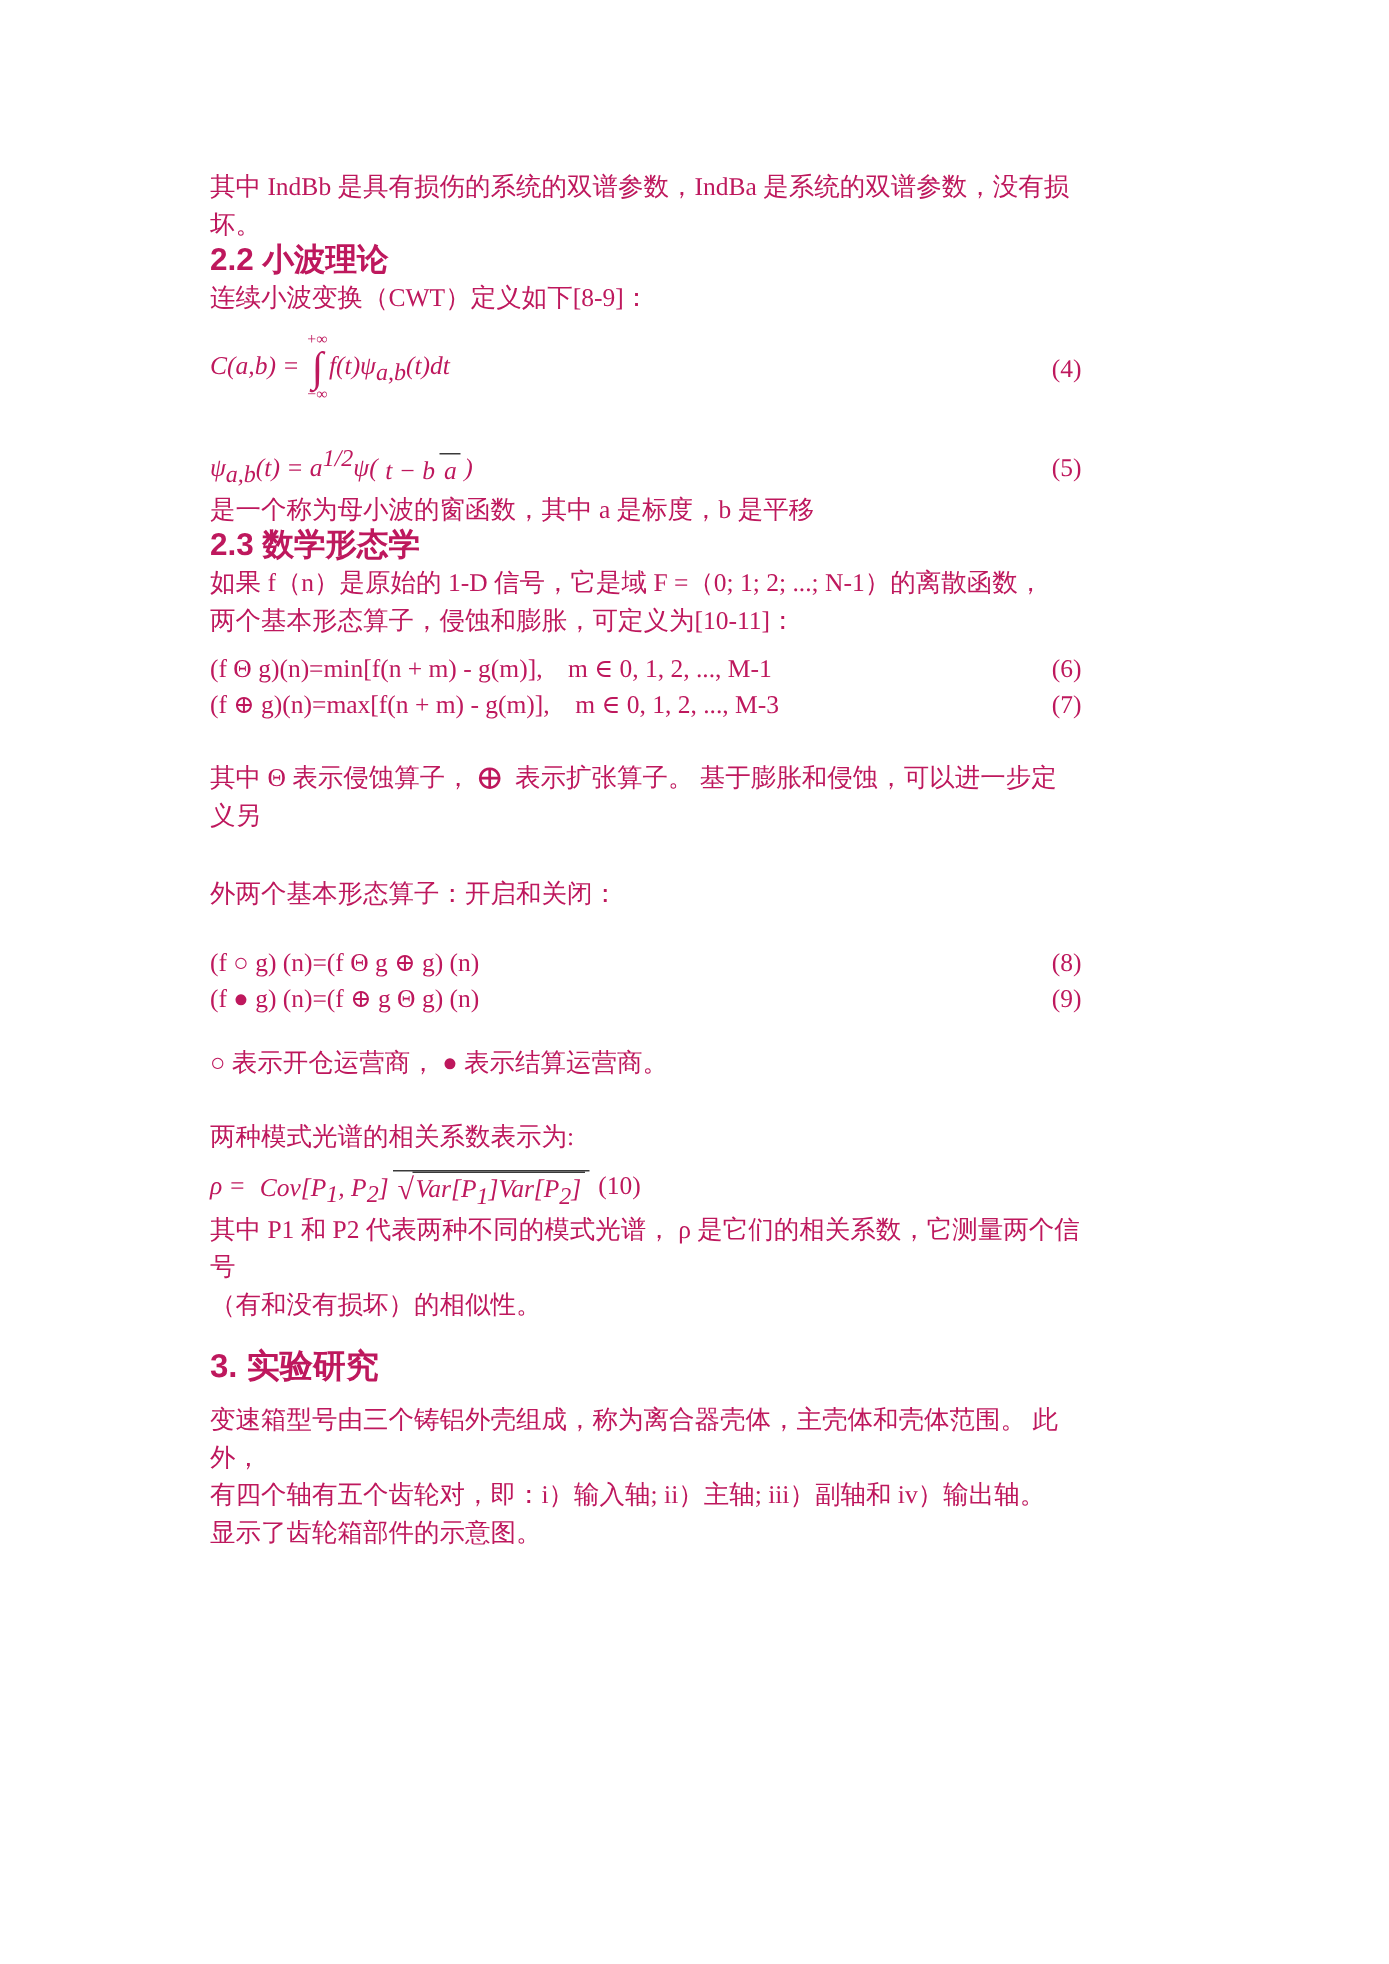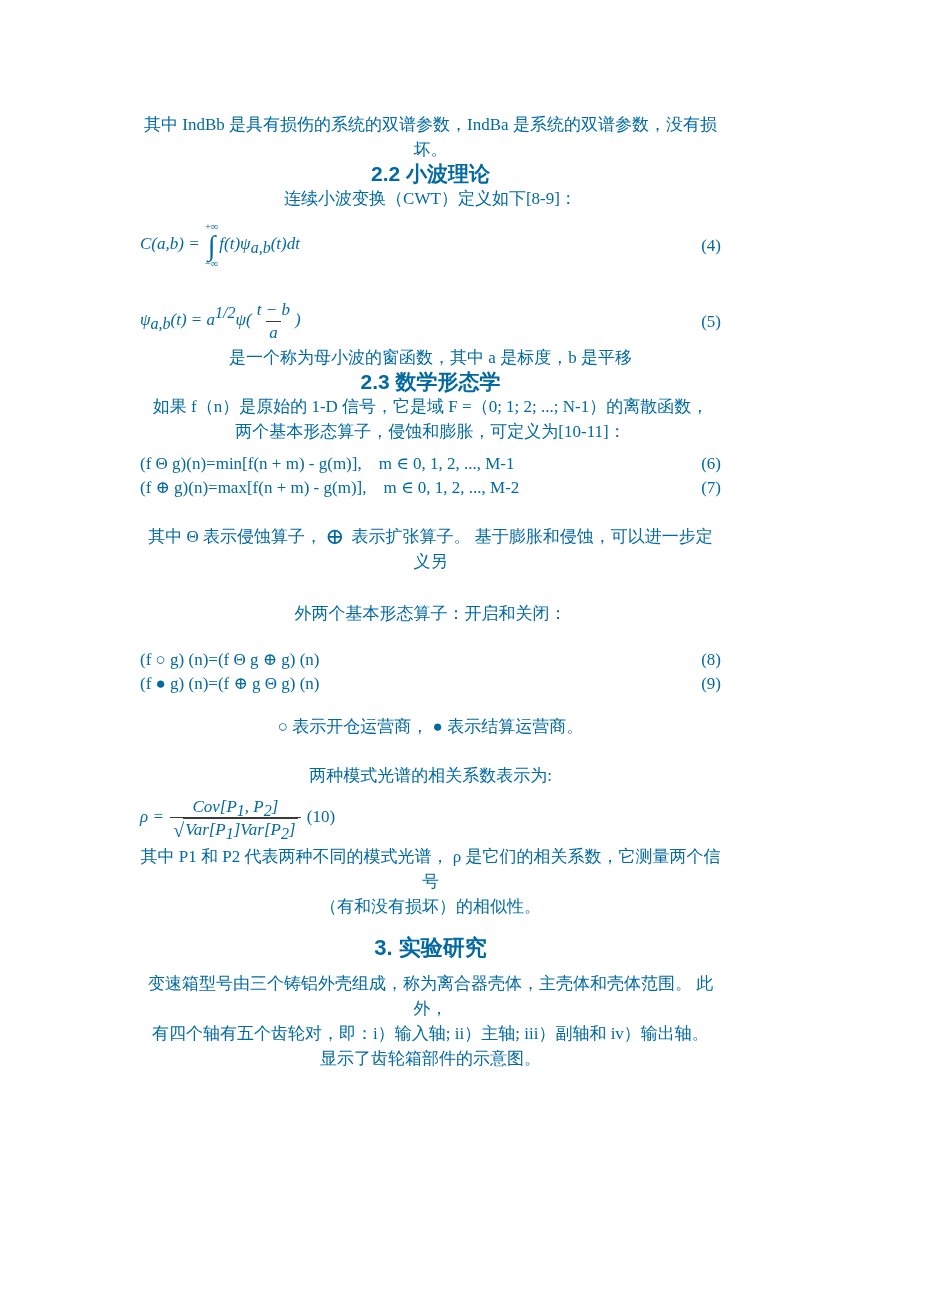--- a/index.html
+++ b/index.html
@@ -3,26 +3,25 @@
 <meta charset="utf-8">
 <style>
   html, body { margin: 0; padding: 0; background: #ffffff; }
   .page {
     position: relative;
     width: 857px;
     height: 1309px;
     background: #ffffff;
     box-sizing: border-box;
     padding: 112px 136px 40px 140px;
-    color: #0369a1;
+    color: #be185d;
     font-family: "Liberation Serif", "DejaVu Serif", serif;
     font-size: 17px;
     line-height: 25px;
     overflow: hidden;
-    text-align: center;
   }
   p { margin: 0; }
   .line { display: block; }
   .heading-sub {
     font-family: "Liberation Sans", "DejaVu Sans", sans-serif;
     font-weight: bold;
     font-size: 21px;
     line-height: 24px;
     margin: 0;
   }
@@ -56,21 +55,20 @@
     align-items: center;
     vertical-align: middle;
     line-height: 1;
     margin: 0 1px;
   }
   .integral .lim { font-size: 10.5px; font-style: normal; line-height: 1.1; }
   .integral .glyph { font-size: 28px; font-style: normal; line-height: 0.9; }
   
   .frac {
     display: inline-flex;
-    flex-direction: column;
     align-items: center;
     vertical-align: middle;
     margin: 0 2px;
     line-height: 1.25;
   }
   .frac .fnum { padding: 0 3px; }
   .frac .fden { border-top: 1.4px solid #3a3a3a; padding: 0 3px; display: inline-flex; align-items: flex-end; }
   .sqrt-glyph { font-style: normal; font-size: 20px; line-height: 1; margin-right: -1px; }
   .root-body { border-top: 1.3px solid #3a3a3a; padding: 0 2px; }
   .big-oplus { font-size: 23px; font-style: normal; vertical-align: -2px; line-height: 0; padding: 0 3px; }
@@ -126,21 +124,21 @@
     <span class="line">如果 f（n）是原始的 1-D 信号，它是域 F =（0; 1; 2; ...; N-1）的离散函数，</span>
     <span class="line">两个基本形态算子，侵蚀和膨胀，可定义为[10-11]：</span>
   </p>
 
   <div class="eq-list">
     <div class="eq-row">
       <span class="plain">(f Θ g)(n)=min[f(n + m) - g(m)],　m ∈ 0, 1, 2, ..., M-1</span>
       <span class="eq-num">(6)</span>
     </div>
     <div class="eq-row">
-      <span class="plain">(f ⊕ g)(n)=max[f(n + m) - g(m)],　m ∈ 0, 1, 2, ..., M-2</span>
+      <span class="plain">(f ⊕ g)(n)=max[f(n + m) - g(m)],　m ∈ 0, 1, 2, ..., M-3</span>
       <span class="eq-num">(7)</span>
     </div>
   </div>
 
   <p class="para-ops-1">
     <span>其中 Θ 表示侵蚀算子，</span><span class="big-oplus">⊕</span><span> 表示扩张算子。 基于膨胀和侵蚀，可以进一步定义另</span>
   </p>
   <p class="para-ops-2">外两个基本形态算子：开启和关闭：</p>
 
   <div class="eq-list eq-list-89">

